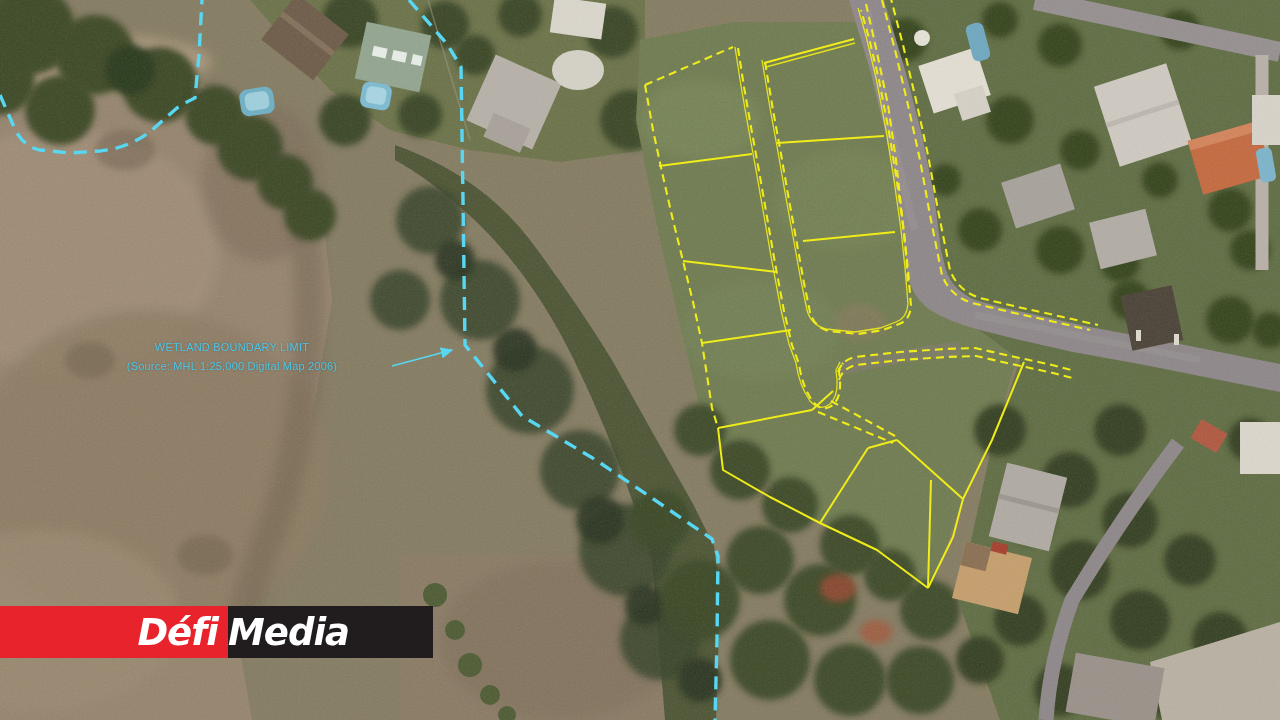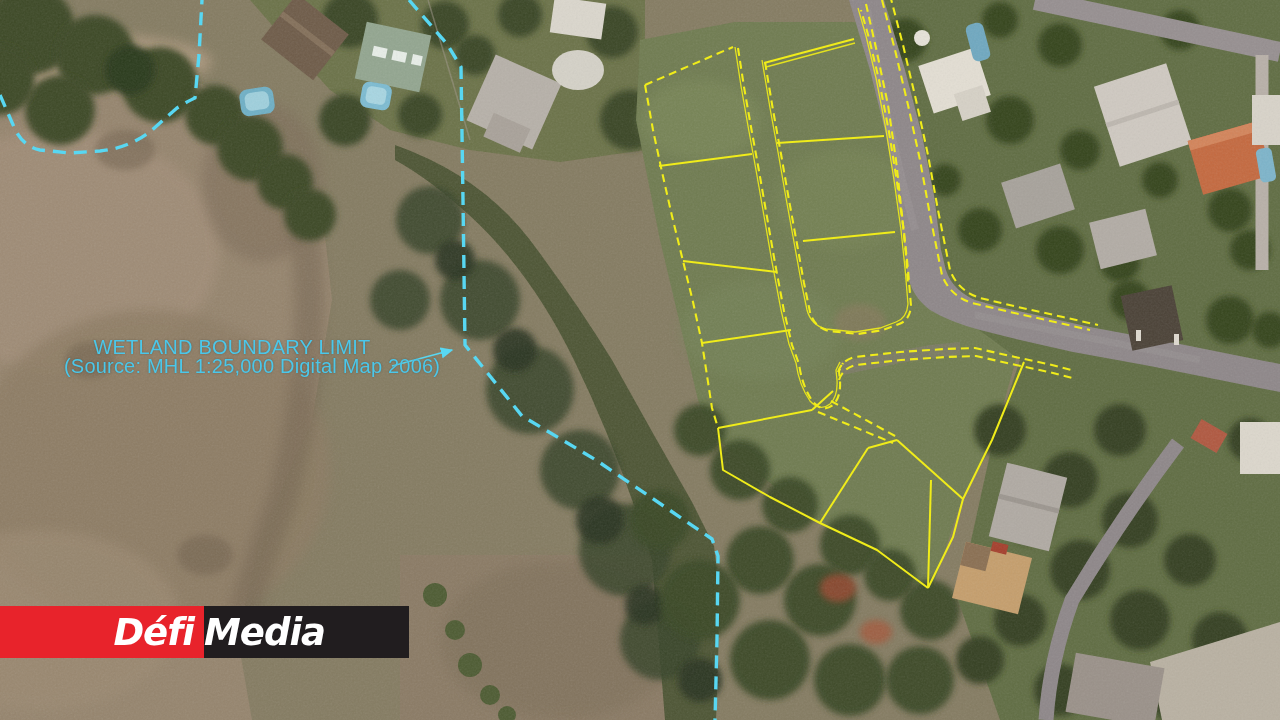--- a/index.html
+++ b/index.html
@@ -12,30 +12,30 @@
              stroke-dasharray:13 8;stroke-linecap:butt;stroke-linejoin:round;}
   .cyan-thin{stroke:var(--wetland-line,#58d7f2);stroke-width:1.4;fill:none;}
   .cyan-fill{fill:var(--wetland-line,#58d7f2);}
   .yl-solid{stroke:var(--parcel-line,#f0ec1a);stroke-width:2;fill:none;stroke-linejoin:round;}
   .yl-dash{stroke:var(--parcel-line,#f0ec1a);stroke-width:2.1;fill:none;
            stroke-dasharray:8 5;stroke-linejoin:round;}
   .yl-thin{stroke:var(--parcel-line,#f0ec1a);stroke-width:1.3;fill:none;opacity:.9;}
 
   .map-label{position:absolute;left:64px;top:338px;width:336px;text-align:center;
              color:var(--annotation-text,#4cc7e9);
-             font-size:20px;line-height:19px;letter-spacing:.2px;
+             font-size:11px;line-height:19px;letter-spacing:.2px;
              text-shadow:0 0 2px rgba(40,30,20,.35);}
   .map-label .line{display:block;white-space:nowrap;}
 
   .logo{position:absolute;left:0;top:606px;height:52px;display:flex;
         font-family:"DejaVu Sans",sans-serif;font-style:italic;font-weight:bold;
         font-size:37px;letter-spacing:-1px;}
   .logo-box{display:flex;align-items:center;box-sizing:border-box;height:52px;
             color:var(--logo-text,#fff);}
-  .logo-defi{width:204px;background:var(--logo-red,#e8232b);
+  .logo-defi{width:228px;background:var(--logo-red,#e8232b);
              justify-content:flex-end;padding-right:10px;}
   .logo-media{width:205px;background:var(--logo-dark,#211d1f);}
 </style>
 </head>
 <body>
 
 <div class="stage">
 
 <svg width="1280" height="720" viewBox="0 0 1280 720">
   <defs>

